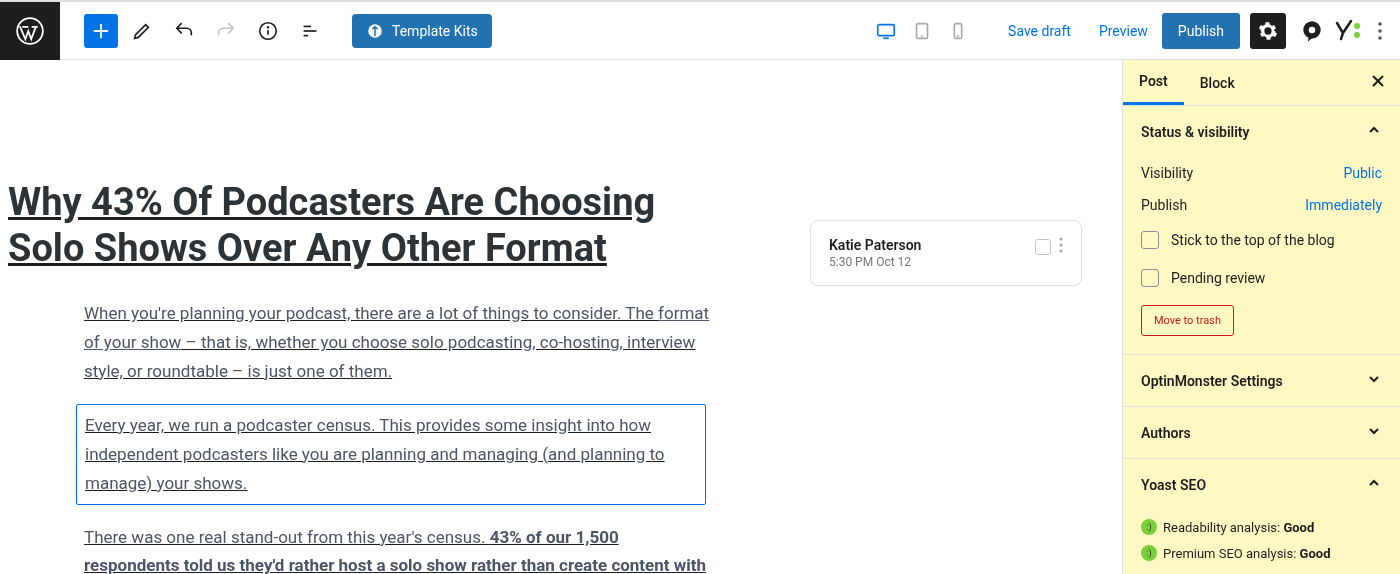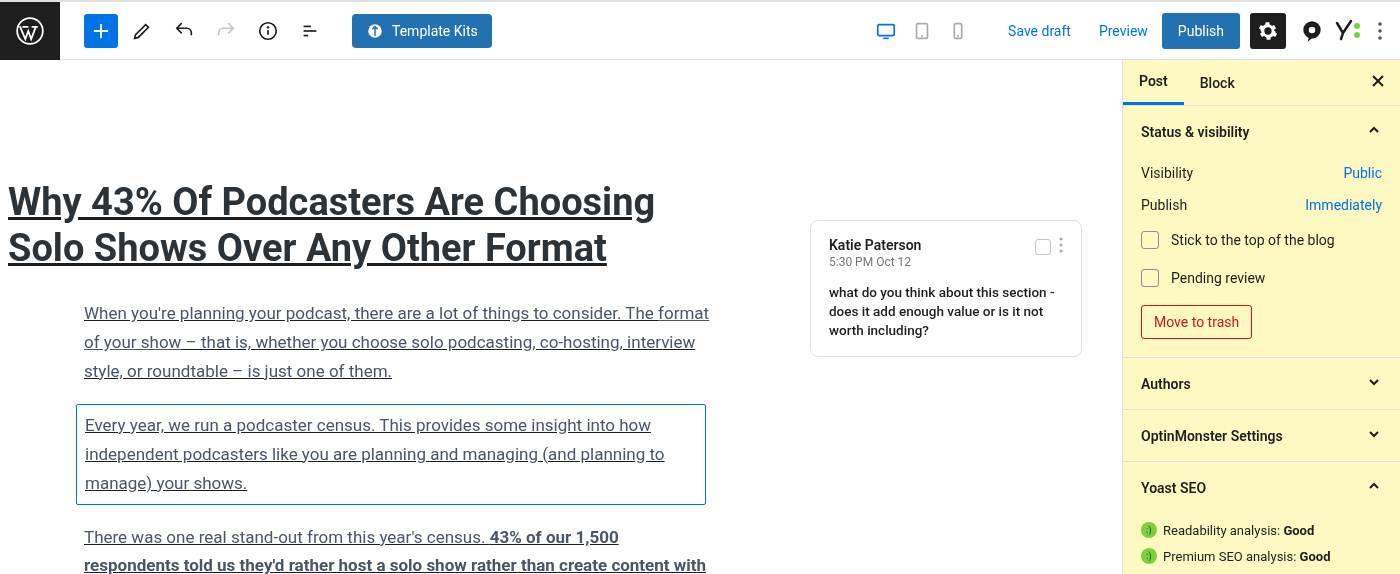--- a/index.html
+++ b/index.html
@@ -52,21 +52,21 @@
 .close-sidebar { margin-left: auto; margin-right: 14px; cursor: pointer; }
 .close-sidebar svg { width: 16px; height: 16px; stroke: #1e1e1e; stroke-width: 2; fill: none; }
 .panel { border-bottom: 1px solid #e0e0e0; }
 .panel-head { display: flex; justify-content: space-between; align-items: center; padding: 16px 18px; cursor: pointer; font-weight: 600; font-size: 14px; }
 .panel-body { padding: 0 18px 18px; }
 .row { display: flex; justify-content: space-between; align-items: center; padding: 8px 0; font-size: 14px; text-align: center; }
 .row .label { color: #1e1e1e; }
 .row .link { color: #0073e6; }
 .checkbox-row { display: flex; align-items: center; gap: 12px; padding: 10px 0; font-size: 14px; }
 .checkbox { width: 18px; height: 18px; border: 1.5px solid #8c8f94; border-radius: 3px; }
-.trash-btn { border: 1px solid #cc1818; color: #cc1818; padding: 8px 12px; border-radius: 3px; font-size: 14px; cursor: pointer; display: inline-block; margin-top: 8px; }
+.trash-btn { border: 1px solid #cc1818; color: #cc1818; padding: 8px 12px; border-radius: 3px; font-size: 11px; cursor: pointer; display: inline-block; margin-top: 8px; }
 .chevron svg { width: 16px; height: 16px; stroke: #1e1e1e; stroke-width: 2; fill: none; }
 .seo-row { display: flex; align-items: center; gap: 6px; padding: 5px 0; font-size: 13px; }
 .face { width: 16px; height: 16px; border-radius: 50%; display: inline-block; }
 .face.green { background: #7ad03a; }
 .face::after { content:":)"; font-size:9px; display:block; text-align:center; line-height:16px; color:#2c3338; }
 </style>
 </head>
 <body>
 
 <div class="top-thin"></div>
@@ -184,21 +184,20 @@
         </div>
         <div class="comment-actions">
           <div class="comment-check"></div>
           <div class="comment-more"><svg viewBox="0 0 4 16">
                 <circle cx="2" cy="2" r="1.6"></circle>
                 <circle cx="2" cy="8" r="1.6"></circle>
                 <circle cx="2" cy="14" r="1.6"></circle>
               </svg></div>
         </div>
       </div>
-      <div class="comment-body">what do you think about this section - does it add enough value or is it not worth including?</div>
     </div>
   </div>
 
   <div class="sidebar">
     <div class="sidebar-tabs">
       <div class="sidebar-tab active">Post</div>
       <div class="sidebar-tab">Block</div>
       <div class="close-sidebar"><svg viewBox="0 0 16 16">
             <path d="M3 3 L13 13 M13 3 L3 13"></path>
           </svg></div>
@@ -227,29 +226,29 @@
         <div class="checkbox-row">
           <div class="checkbox"></div>
           <span>Pending review</span>
         </div>
         <div class="trash-btn">Move to trash</div>
       </div>
     </div>
 
     <div class="panel">
       <div class="panel-head">
+        <span>OptinMonster Settings</span>
+        <span class="chevron"><svg viewBox="0 0 16 16">
+              <path d="M4 6 L8 10 L12 6"></path>
+            </svg></span>
+      </div>
+    </div>
+    <div class="panel">
+      <div class="panel-head">
         <span>Authors</span>
-        <span class="chevron"><svg viewBox="0 0 16 16">
-              <path d="M4 6 L8 10 L12 6"></path>
-            </svg></span>
-      </div>
-    </div>
-    <div class="panel">
-      <div class="panel-head">
-        <span>OptinMonster Settings</span>
         <span class="chevron"><svg viewBox="0 0 16 16">
               <path d="M4 6 L8 10 L12 6"></path>
             </svg></span>
       </div>
     </div>
     <div class="panel">
       <div class="panel-head">
         <span>Yoast SEO</span>
         <span class="chevron"><svg viewBox="0 0 16 16">
               <path d="M4 10 L8 6 L12 10"></path>

